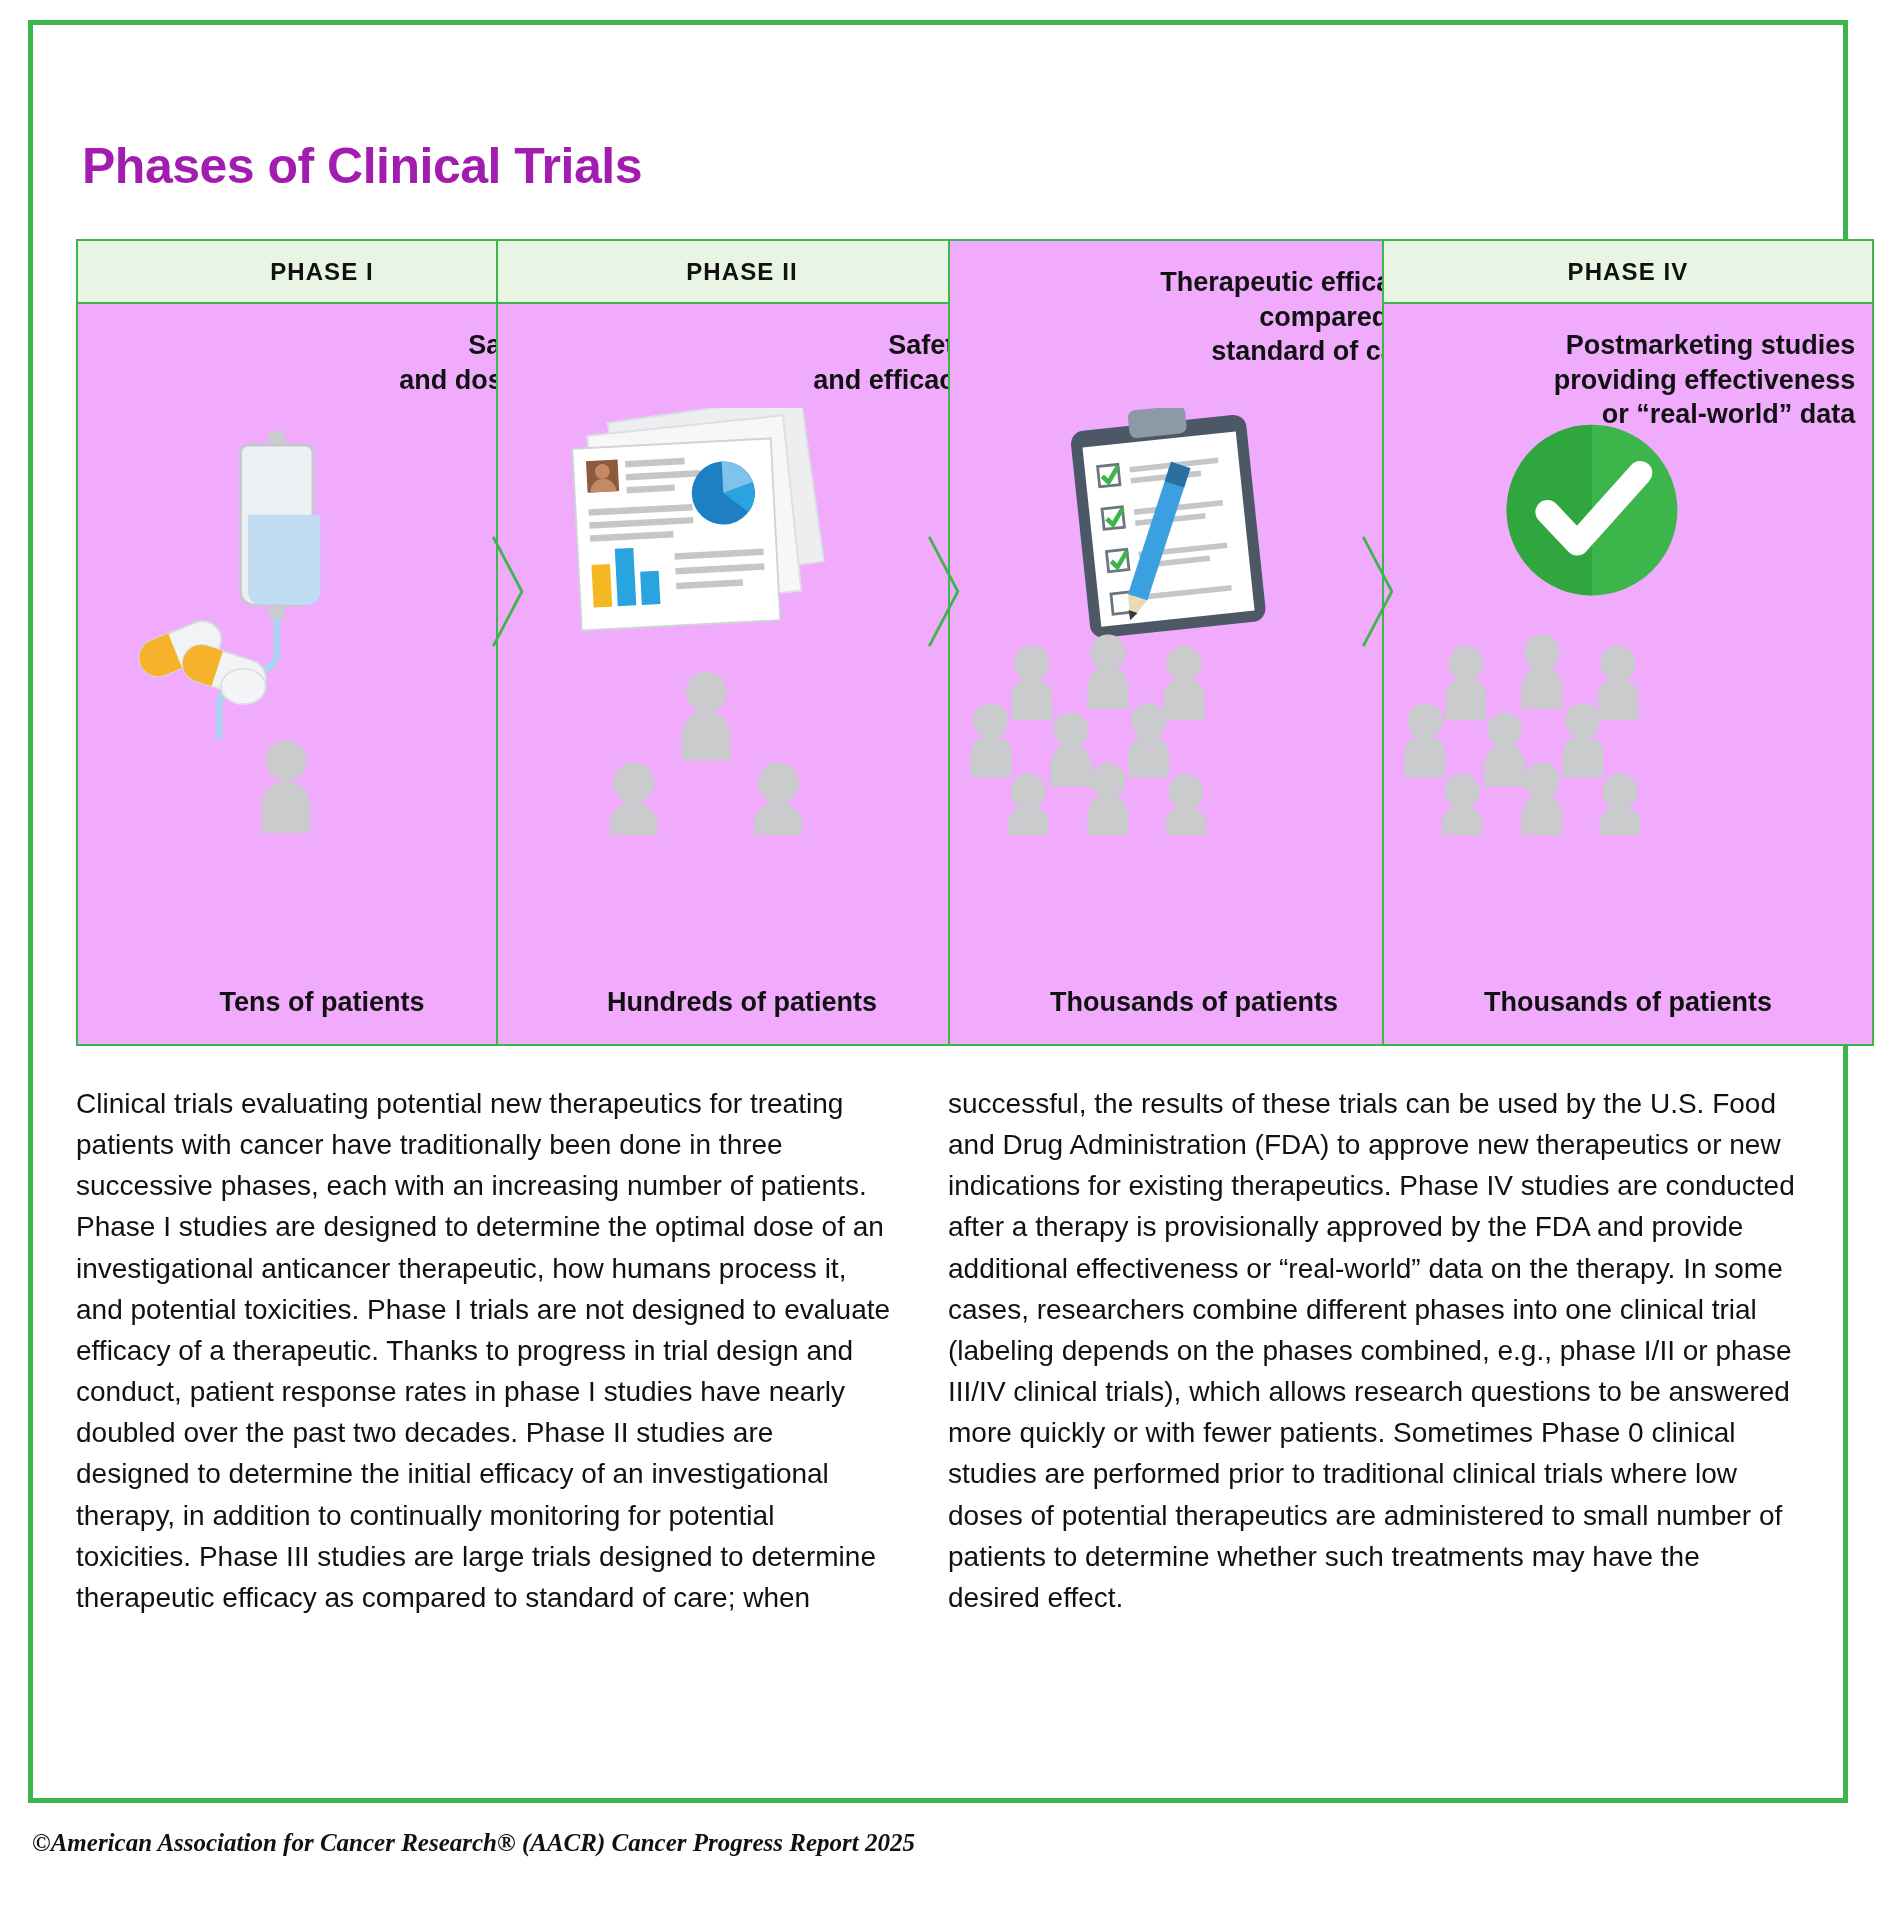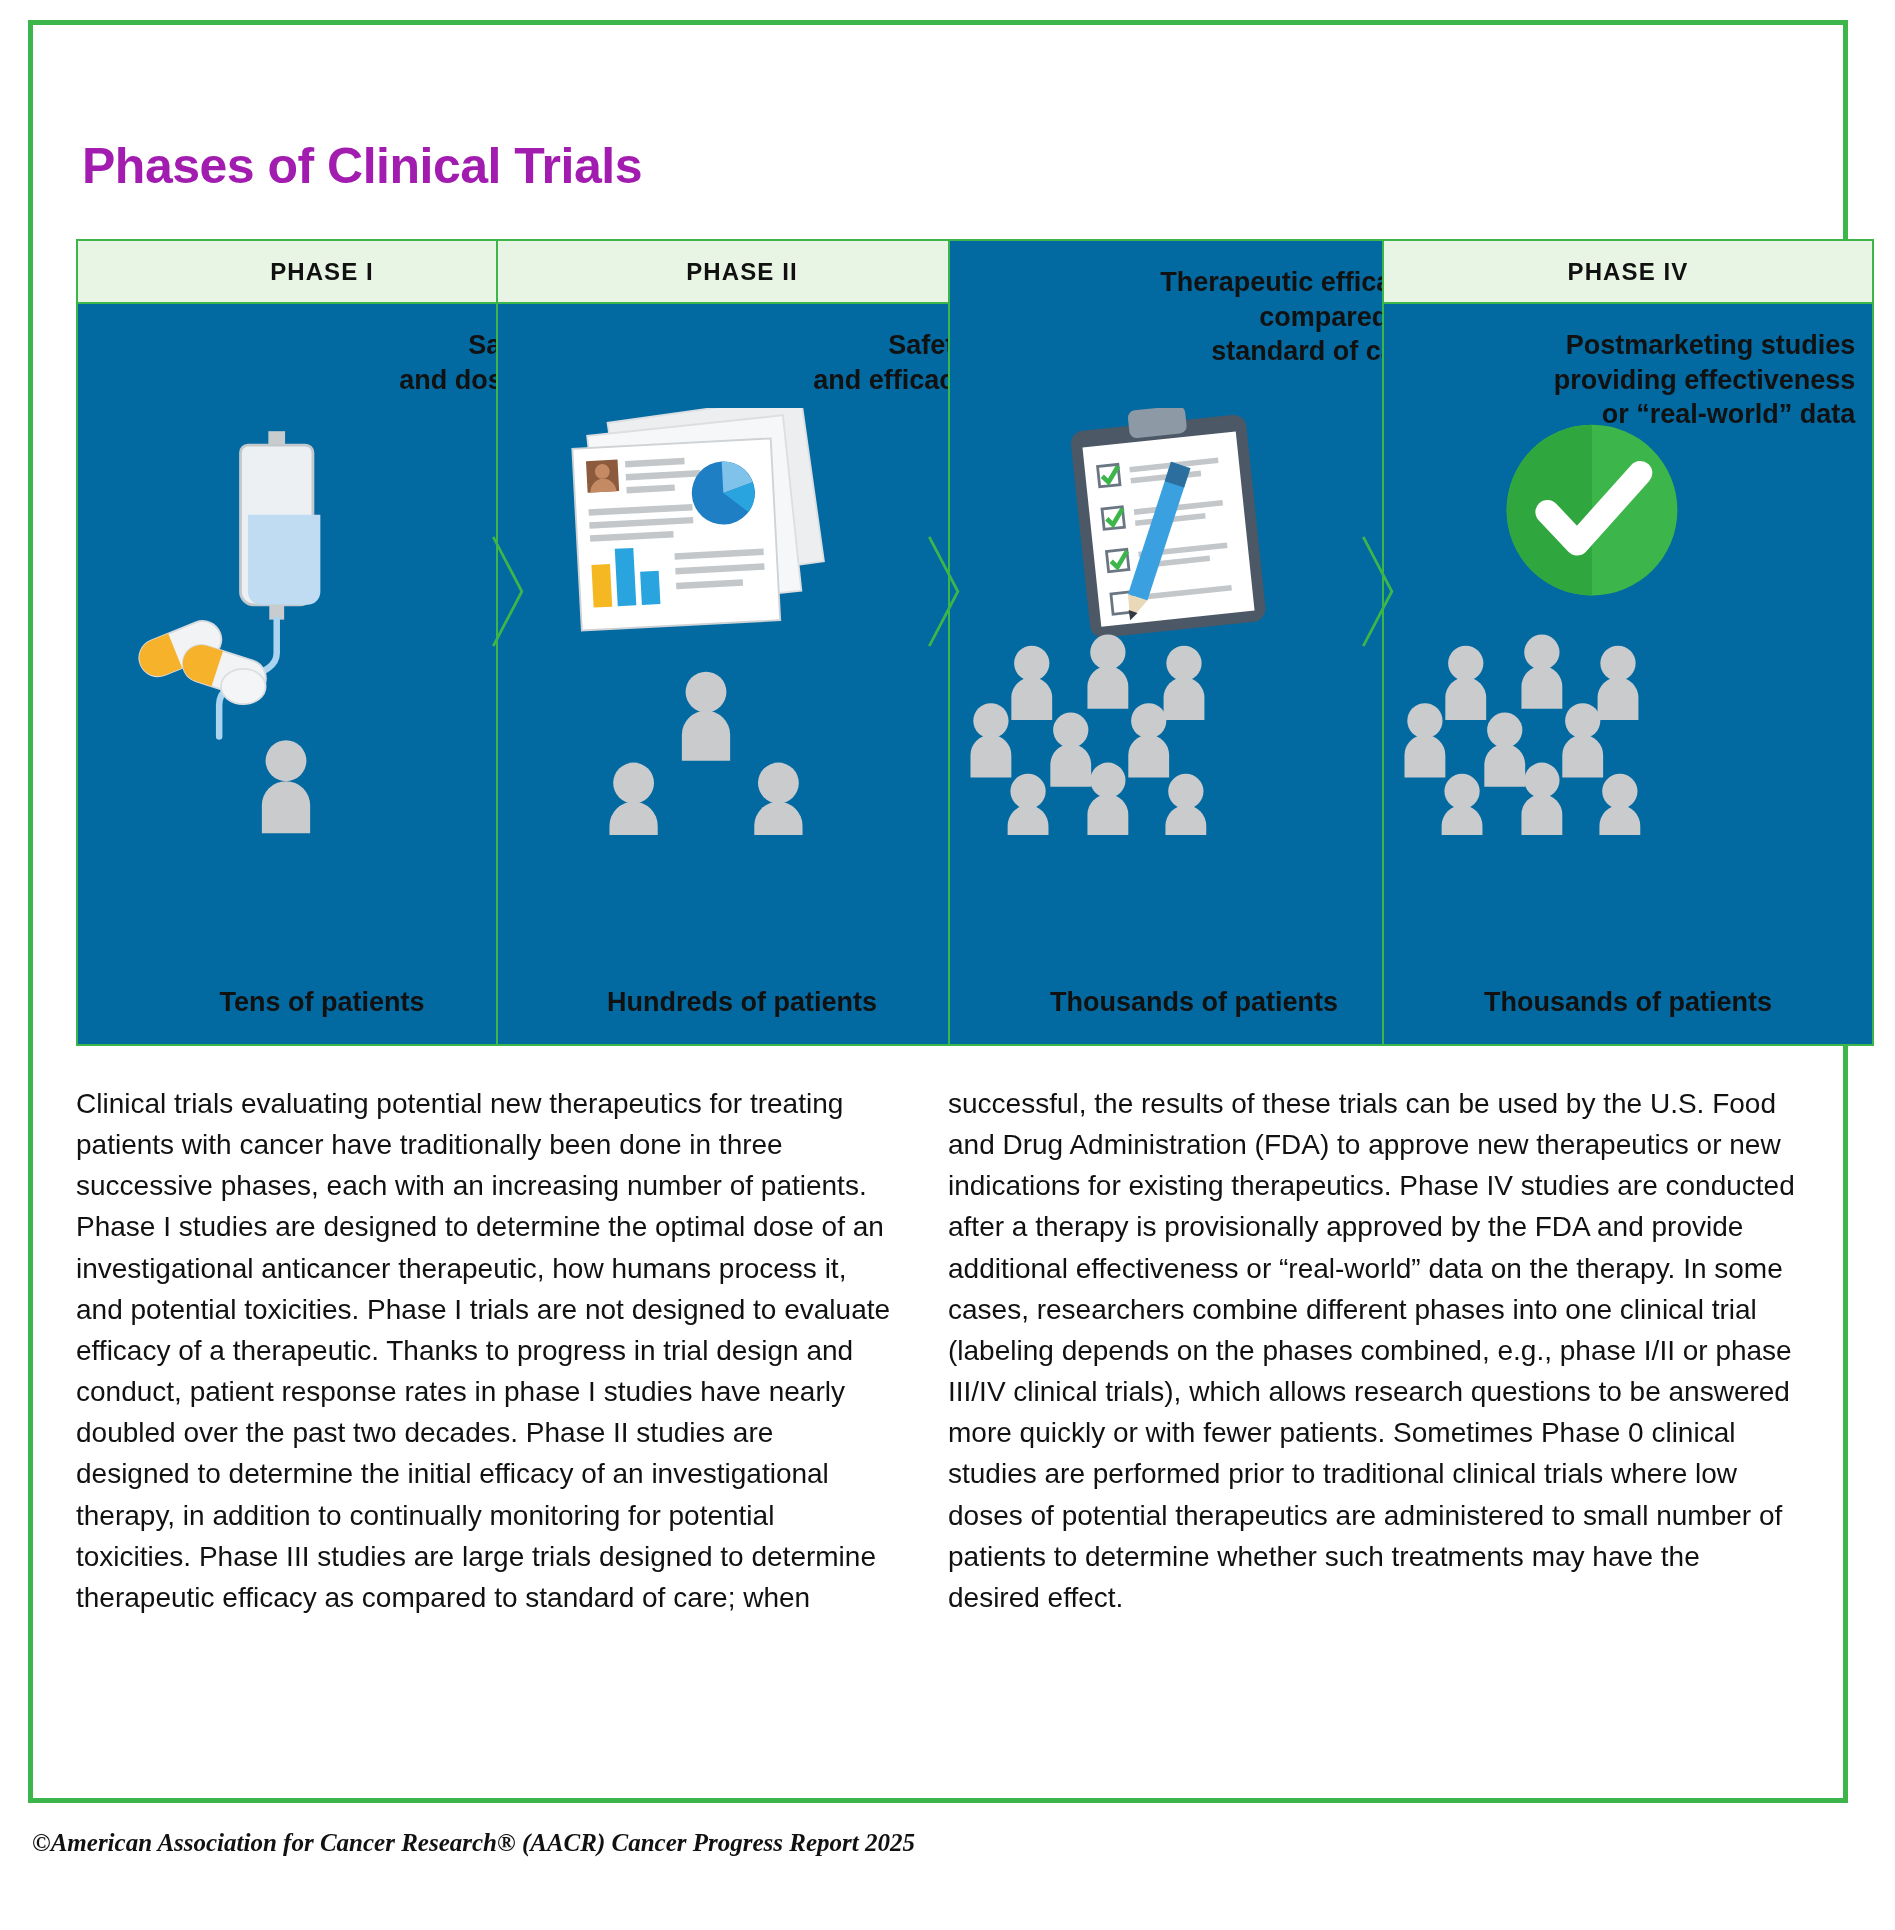--- a/index.html
+++ b/index.html
@@ -82,21 +82,21 @@
     width: 1722px;
     height: 816px;
   }
   .phase-col {
     position: absolute;
     top: 0;
     width: 492px;
     height: 807px;
     border: 2.8px solid #3cb54a;
     box-sizing: border-box;
-    background: #0369a1;
+    background: #f0abfc;
   }
   .phase-col.c0 { left: 0px; }
   .phase-col.c1 { left: 420px; }
   .phase-col.c2 { left: 872px; }
   .phase-col.c3 { left: 1306px; }
 
   .phase-head {
     height: 61px;
     background: #e8f4e4;
     display: flex;

